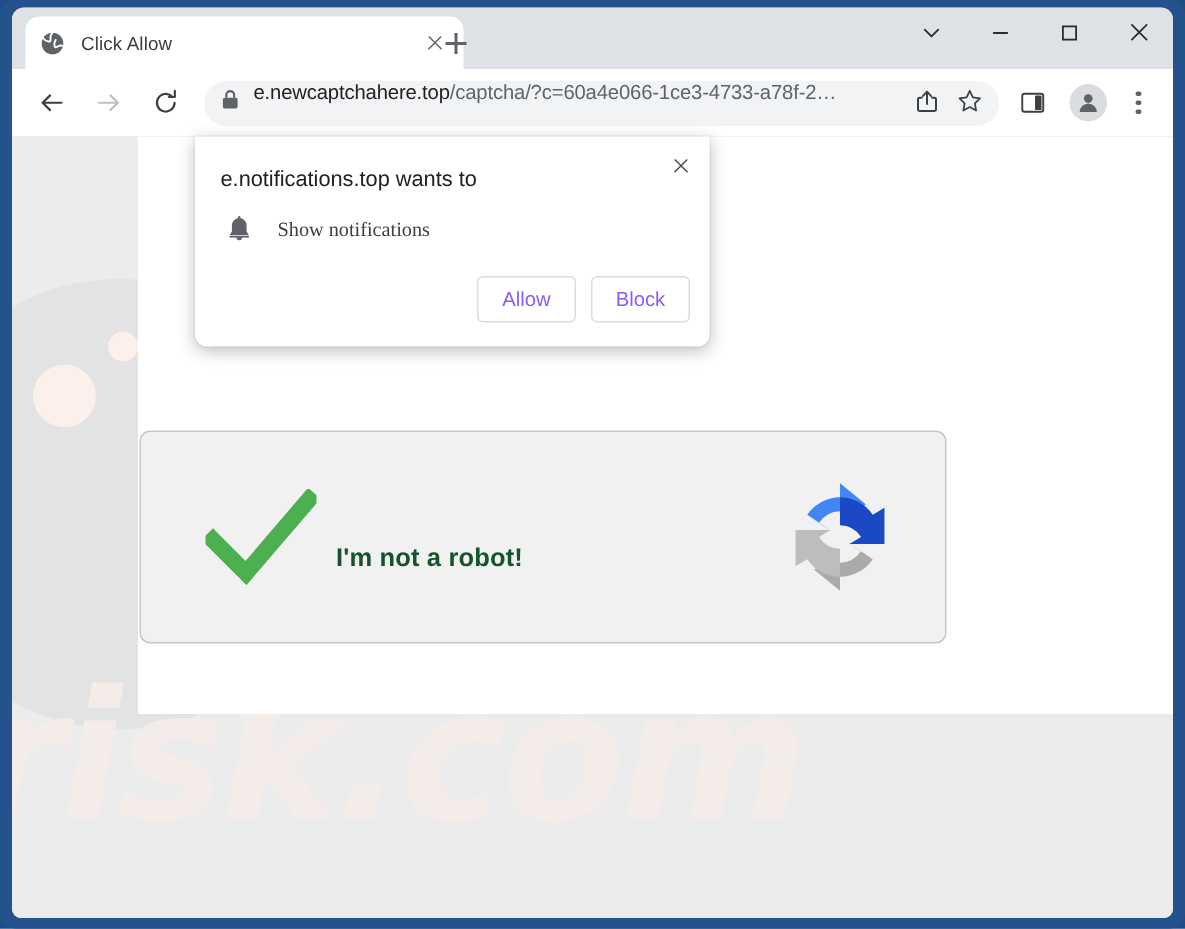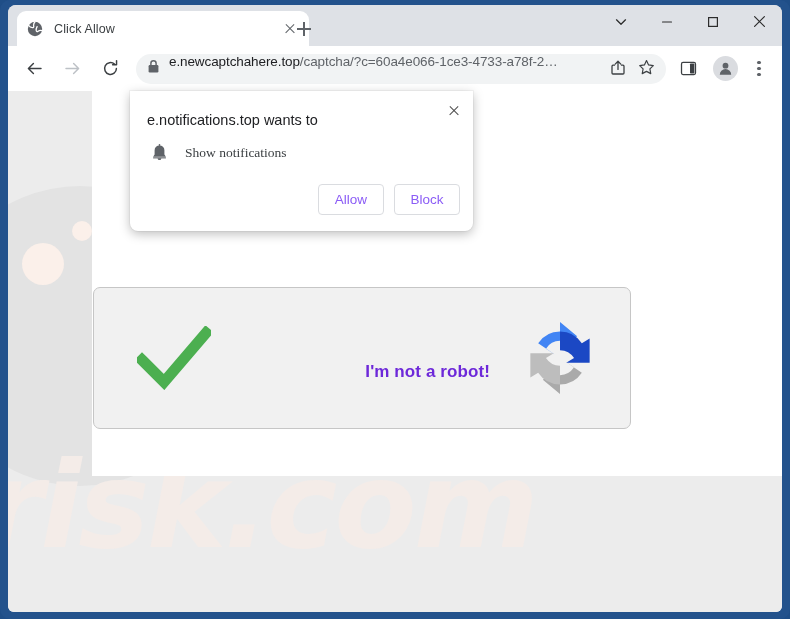--- a/index.html
+++ b/index.html
@@ -318,24 +318,24 @@
   .check-wrap {
     width: 160px;
     flex: 0 0 160px;
     display: flex;
     align-items: center;
     justify-content: center;
   }
 
   .captcha-label {
     flex: 1 1 auto;
-    text-align: right;
+    text-align: left;
     font-size: 17px;
     font-weight: 700;
-    color: #6d28d9;
+    color: #14532d;
     letter-spacing: .1px;
     margin-left: -30px;
     margin-top: 27px;
   }
 
   .recaptcha-wrap {
     width: 140px;
     flex: 0 0 140px;
     display: flex;
     align-items: center;

